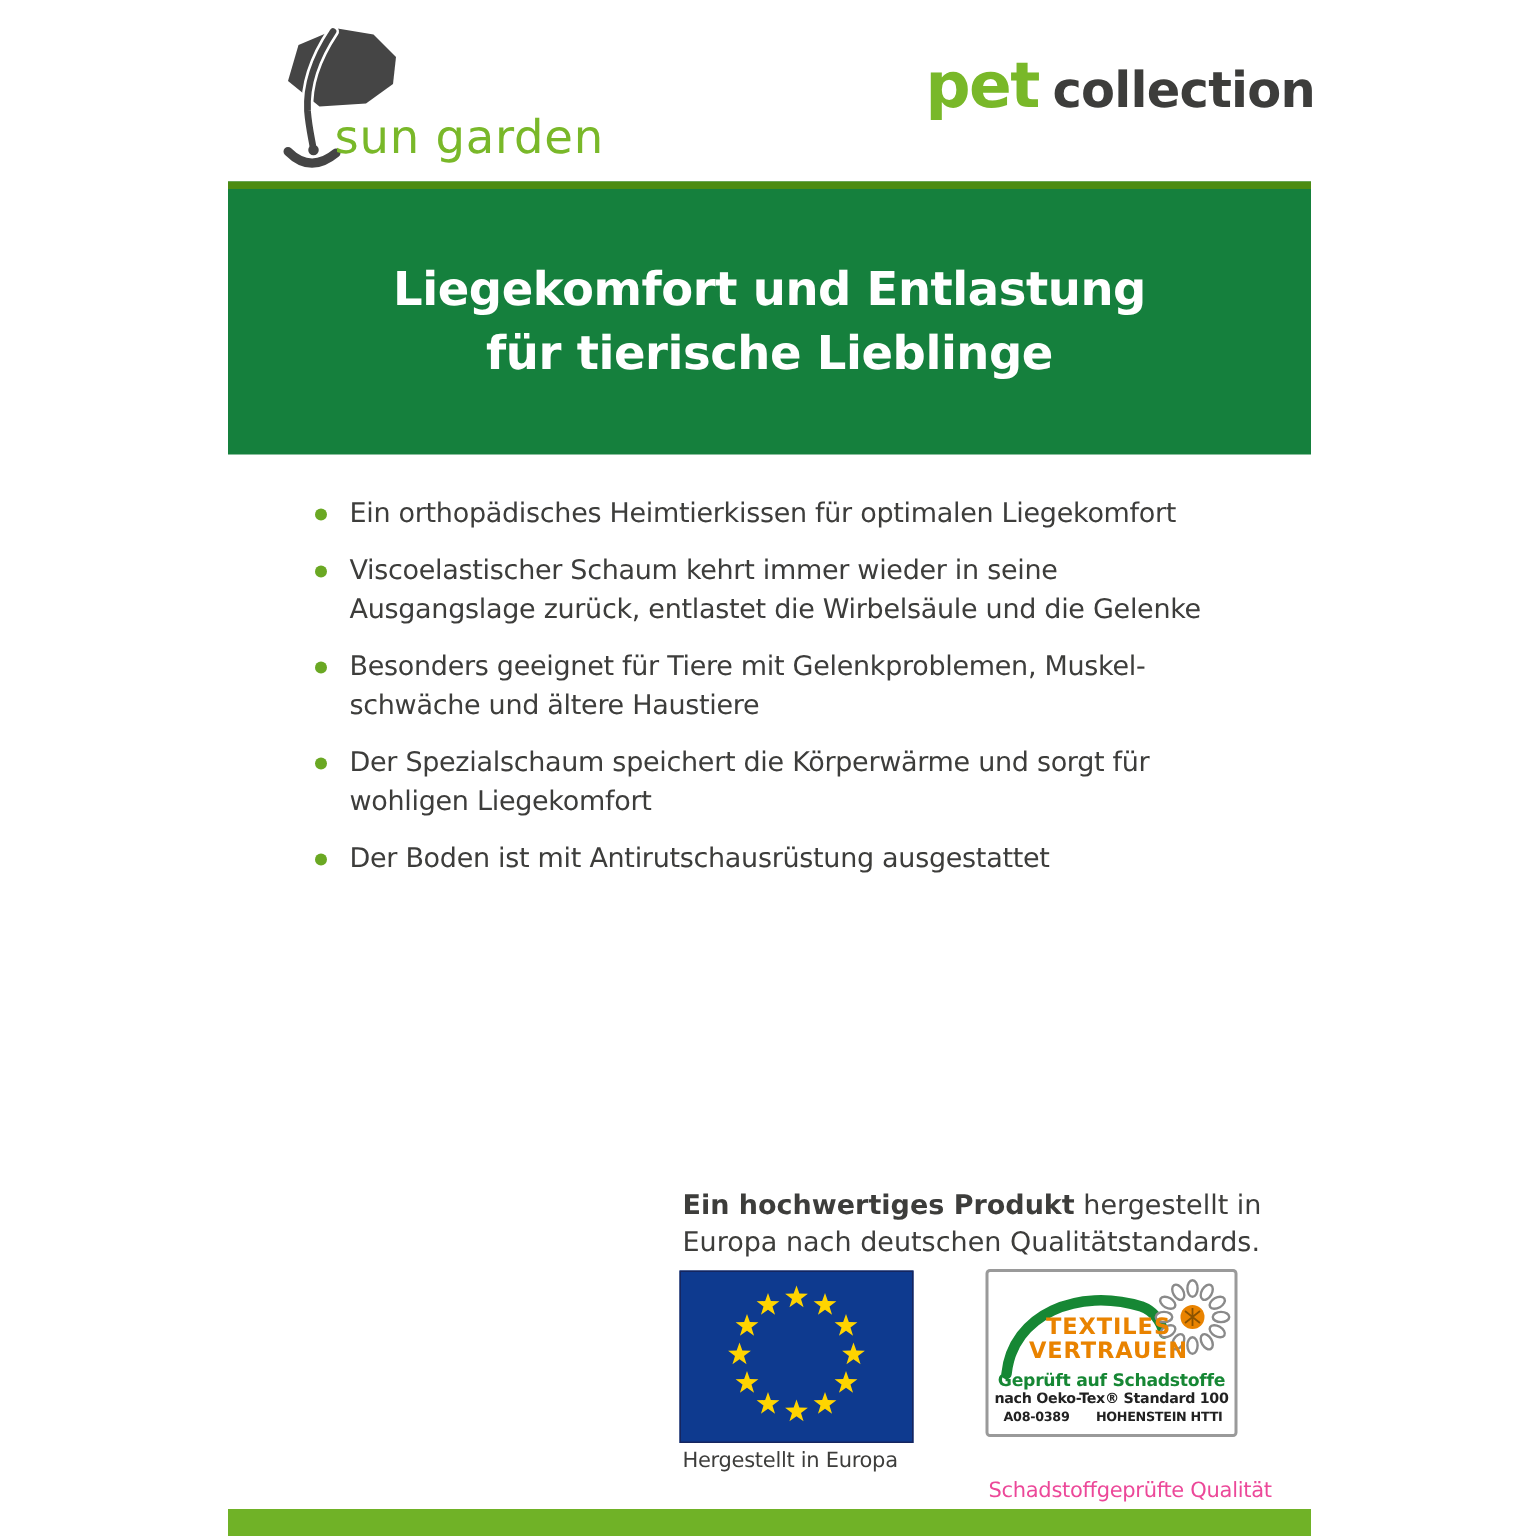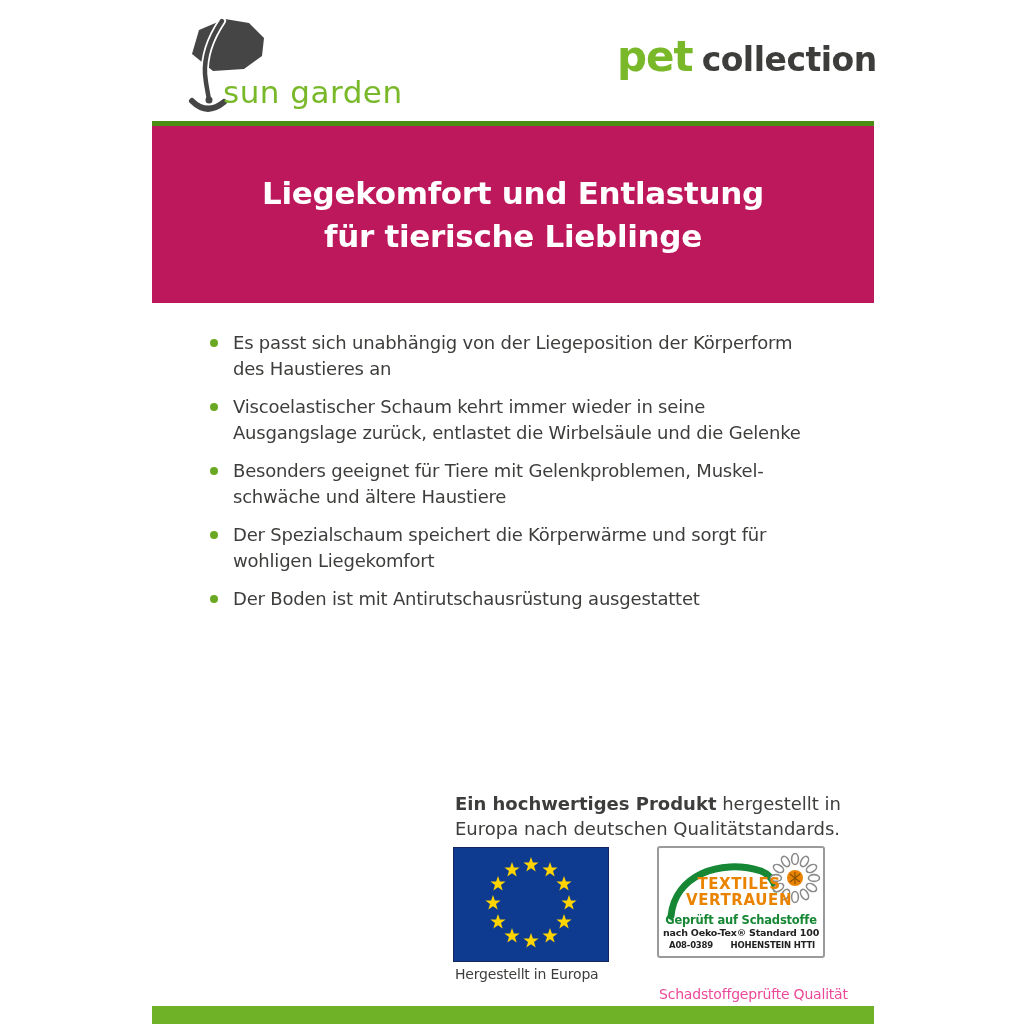--- a/index.html
+++ b/index.html
@@ -19,21 +19,21 @@
     font-size:31px; font-weight:500; color:#79b829; letter-spacing:0.5px;
     white-space:nowrap;
   }
   .collection { position:absolute; left:617px; top:32px; display:flex; align-items:baseline; gap:9px; }
   .collection .pet { font-size:42px; font-weight:bold; color:#79b829; letter-spacing:-1px; }
   .collection .coll { font-size:33px; font-weight:700; color:#3d3d3b; letter-spacing:-0.5px; }
 
   
   .banner {
     position:absolute; left:152px; top:121px; width:722px; height:182px;
-    background:#be185d; border-top:5px solid #4c8c12;
+    background:#15803d; border-top:5px solid #4c8c12;
     display:flex; align-items:center; justify-content:center;
     box-sizing:border-box;
   }
   .headline {
     margin:0; text-align:center; white-space:pre-line;
     color:#ffffff; font-size:31px; font-weight:bold;
     line-height:43px; letter-spacing:-0.3px;
   }
 
   
@@ -127,22 +127,21 @@
   </div>
 
   <section class="banner">
     <h1 class="headline">Liegekomfort und Entlastung
 für tierische Lieblinge</h1>
   </section>
 
   <ul class="features">
     <li class="feature-item">
       <span class="dot"></span>
-      <span class="bullet-text">Es passt sich unabhängig von der Liegeposition der Körperform
-des Haustieres an</span>
+      <span class="bullet-text">Ein orthopädisches Heimtierkissen für optimalen Liegekomfort</span>
     </li>
     <li class="feature-item">
       <span class="dot"></span>
       <span class="bullet-text">Viscoelastischer Schaum kehrt immer wieder in seine
 Ausgangslage zurück, entlastet die Wirbelsäule und die Gelenke</span>
     </li>
     <li class="feature-item">
       <span class="dot"></span>
       <span class="bullet-text">Besonders geeignet für Tiere mit Gelenkproblemen, Muskel-
 schwäche und ältere Haustiere</span>

